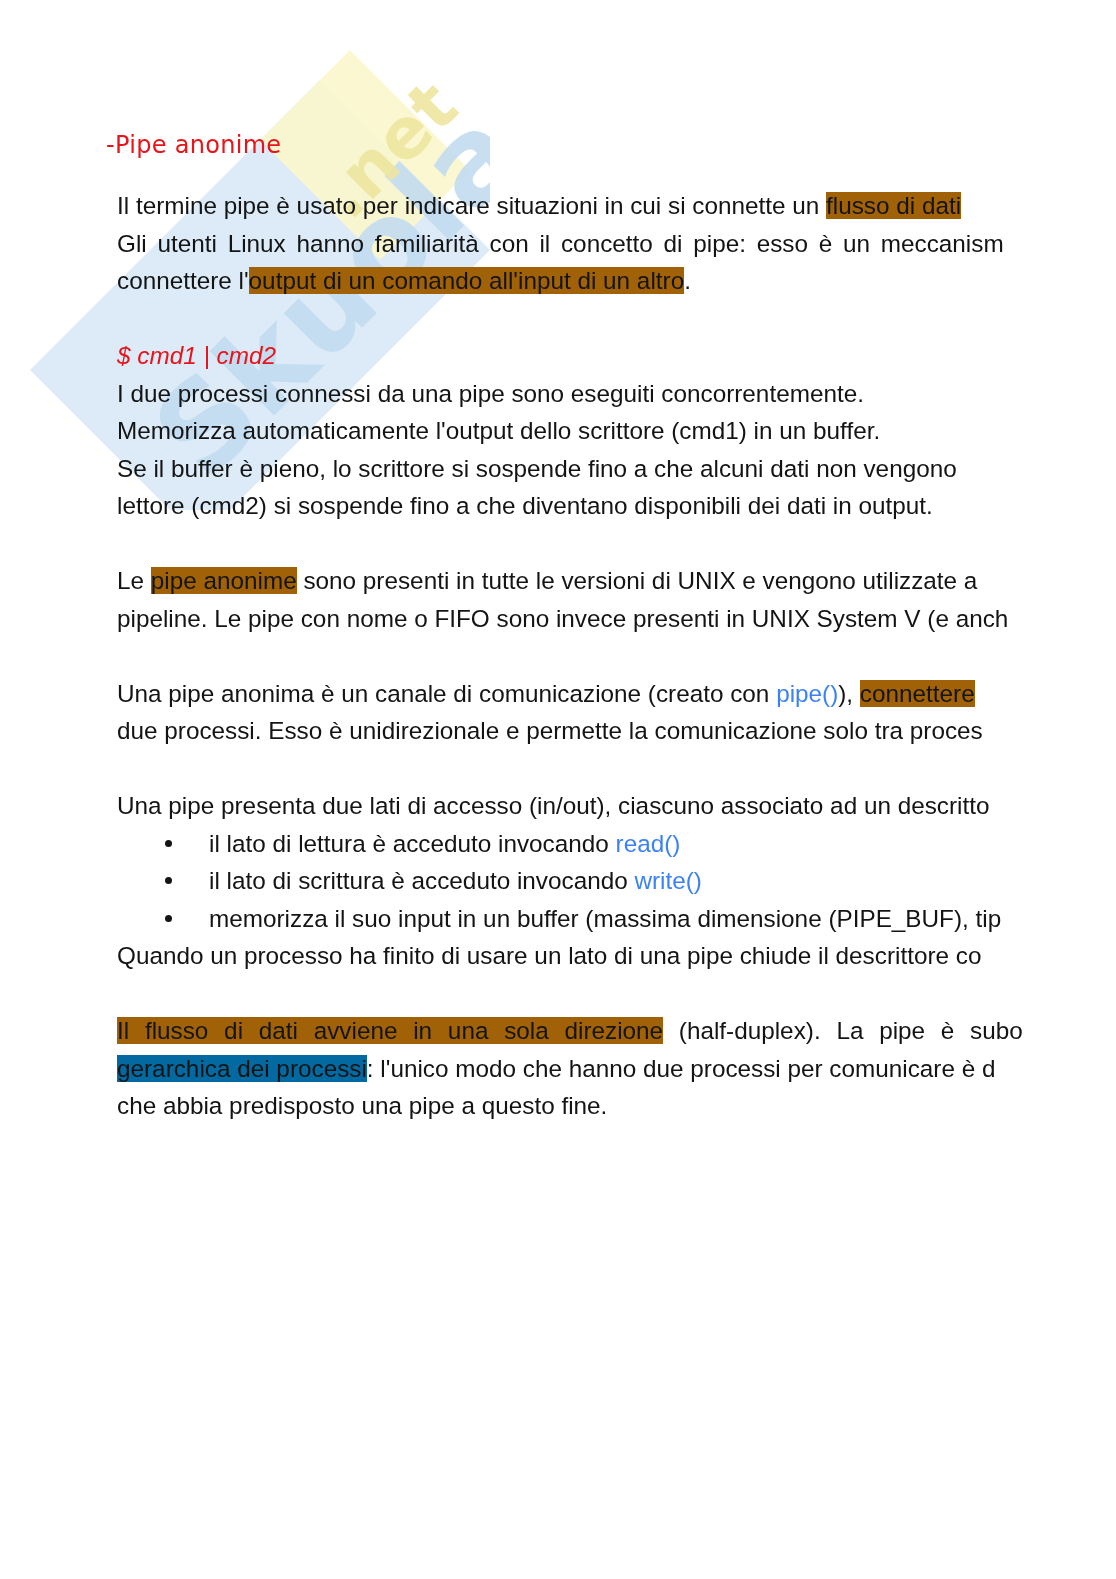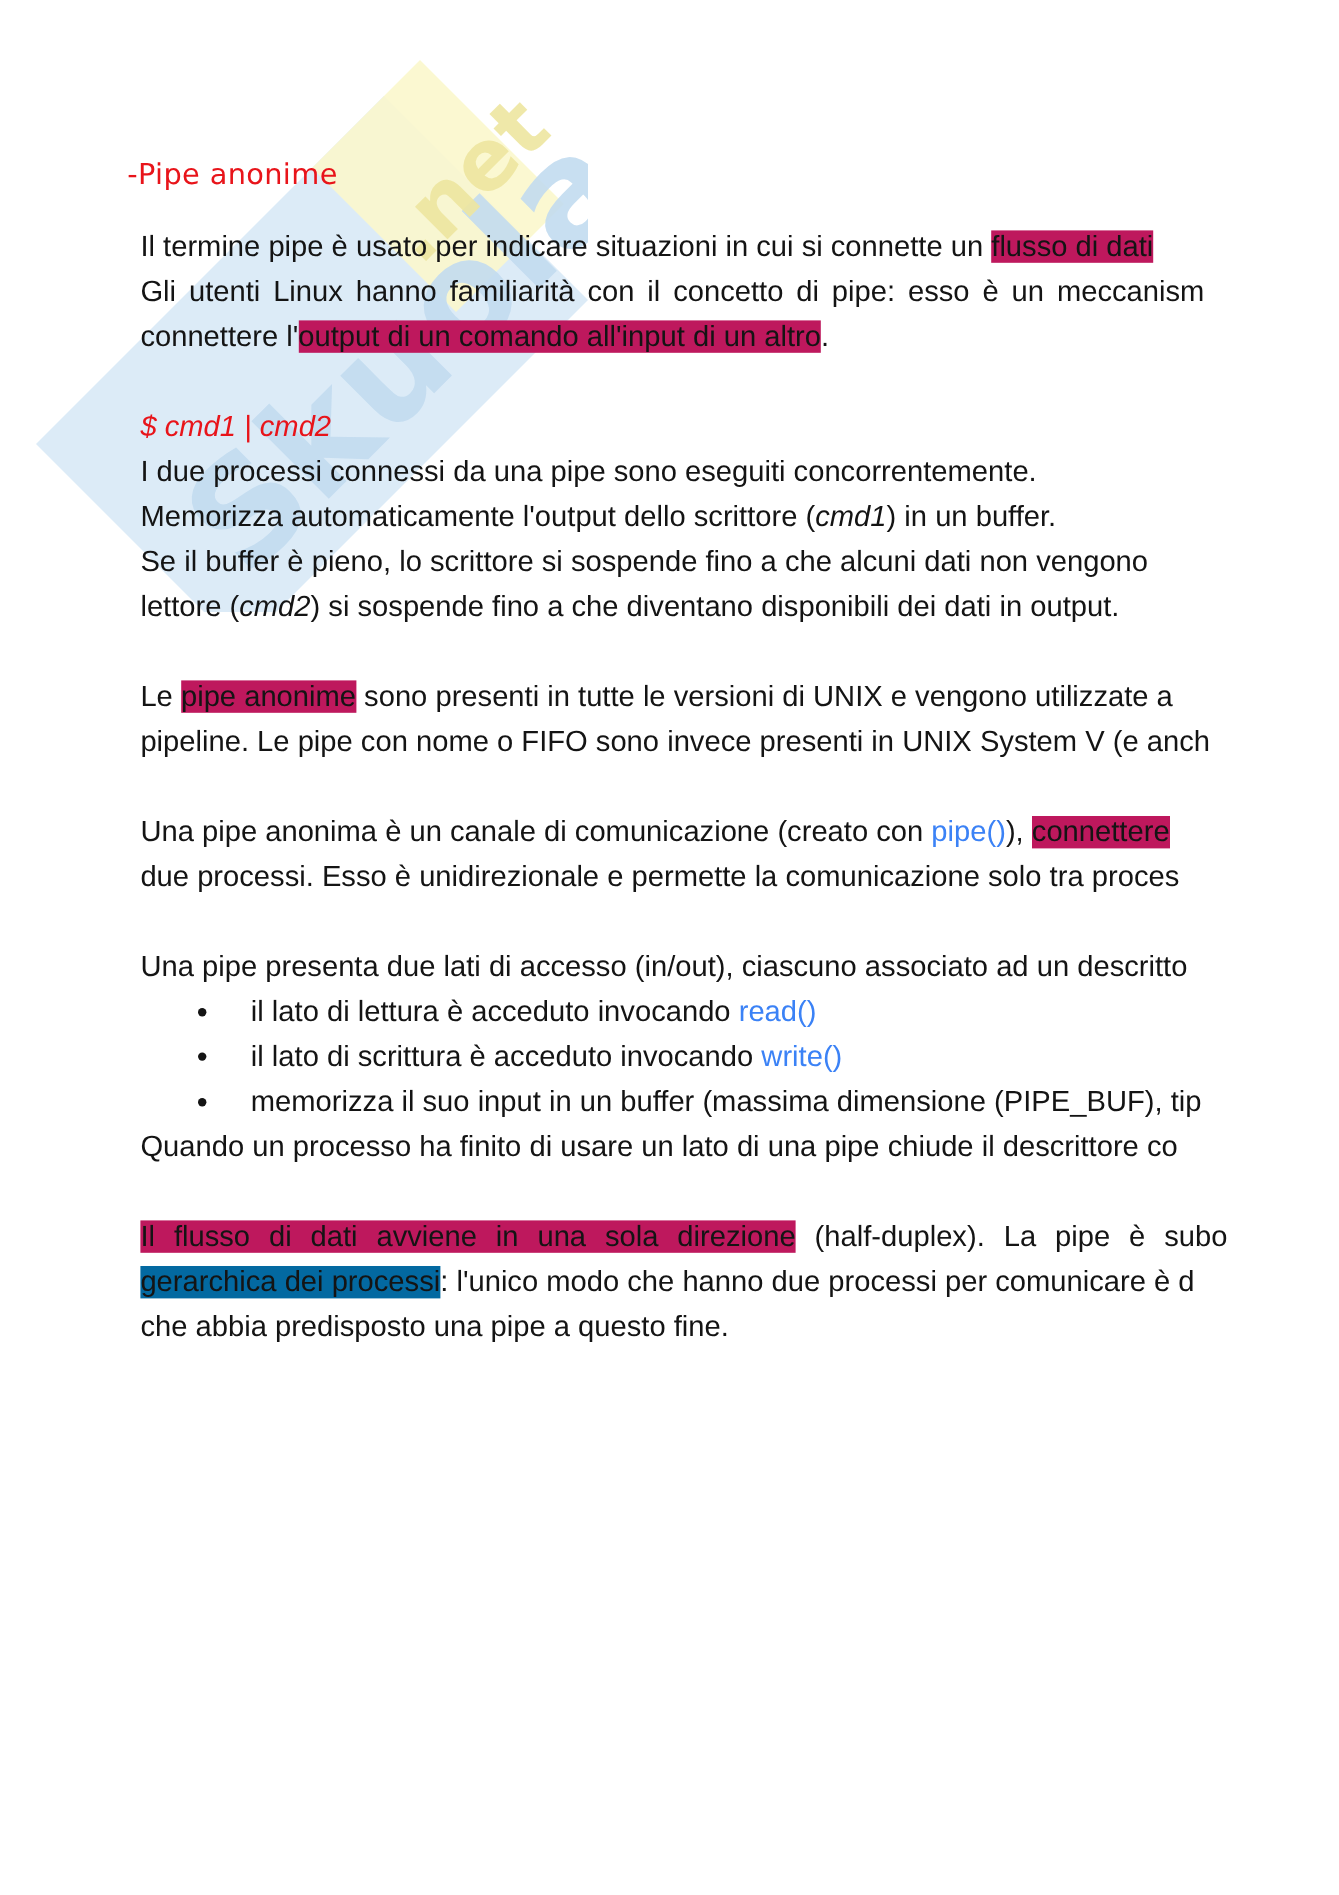--- a/index.html
+++ b/index.html
@@ -11,24 +11,24 @@
   .heading {
     position: absolute; left: 106px; top: 131px; font-size: 24px; color: #e8141a;
     font-family: "DejaVu Sans", sans-serif; letter-spacing: 0.3px; white-space: nowrap;
   }
   .page-text {
     position: absolute; left: 117px; top: 187px; width: 1100px;
     font-family: "Liberation Sans", sans-serif; font-size: 24.3px; line-height: 37.5px;
   }
   .line { white-space: nowrap; height: 37.5px; }
   .gap { height: 37.5px; }
-  .hl-y { background: #be185d; }
+  .hl-y { background: #a16207; }
   .hl-g { background: #0369a1; }
   .red { color: #3b82f6; }
-  .it { font-style: italic; }
+  .it { }
   .b { font-weight: normal; }
   .cmd { color: #e8141a; font-style: italic; }
   .bullet { position: relative; padding-left: 92px; }
   .bullet::before {
     content: ""; position: absolute; left: 48px; top: 15px; width: 7px; height: 7px;
     border-radius: 50%; background: #141414;
   }
   .spaced { word-spacing: 4px; }
   .spaced-wide { word-spacing: 9px; }
 </style>

